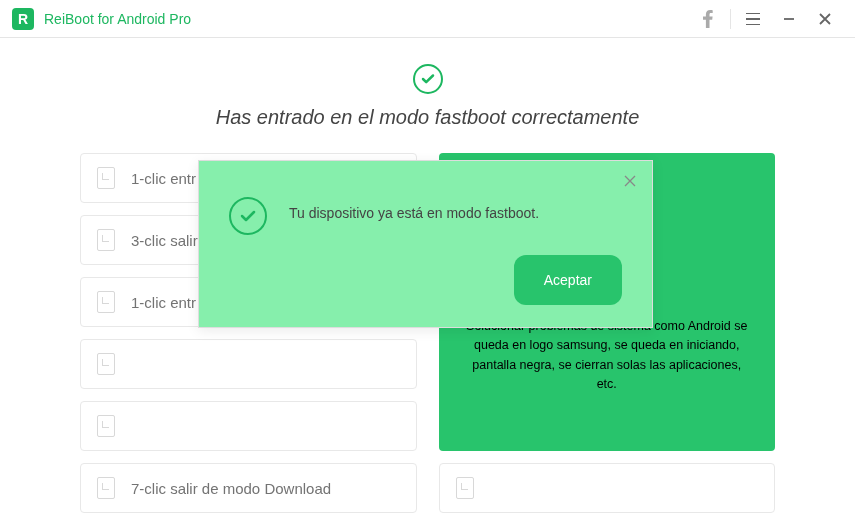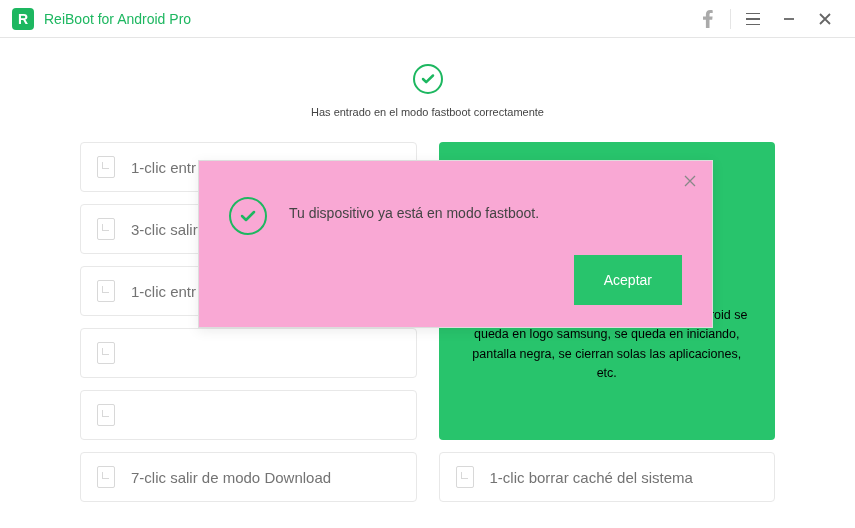--- a/index.html
+++ b/index.html
@@ -75,22 +75,23 @@
       display: inline-flex;
       width: 30px;
       height: 30px;
       border: 2px solid #1db760;
       border-radius: 50%;
       align-items: center;
       justify-content: center;
       margin-bottom: 12px;
     }
     .success-message {
-      font-size: 11px;
+      font-size: 20px;
       color: #444;
+      font-style: italic;
     }
     .options-grid {
       display: grid;
       grid-template-columns: 1fr 1fr;
       gap: 12px 22px;
     }
     .option-card {
       border: 1px solid #e8e8e8;
       border-radius: 4px;
       padding: 13px 16px;
@@ -151,22 +152,22 @@
       bottom: 0;
       display: flex;
       align-items: flex-start;
       justify-content: center;
       pointer-events: none;
     }
     .modal {
       position: absolute;
       top: 160px;
       left: 198px;
-      width: 515px;
-      background: #f9a8d4;
+      width: 455px;
+      background: #86efac;
       border: 1px solid #ddd;
       box-shadow: 0 3px 12px rgba(0,0,0,0.08);
       pointer-events: auto;
     }
     .modal-close {
       position: absolute;
       top: 10px;
       right: 12px;
       width: 20px;
       height: 20px;
@@ -205,21 +206,21 @@
     .modal-actions {
       text-align: right;
     }
     .accept-btn {
       background: #28c46c;
       color: #fff;
       border: none;
       padding: 17px 30px;
       font-size: 14px;
       cursor: pointer;
-      border-radius: 0;
+      border-radius: 12px;
     }
     svg.check {
       stroke: #1db760;
       fill: none;
       stroke-width: 2.5;
       stroke-linecap: round;
       stroke-linejoin: round;
     }
   </style>
 </head>
@@ -292,21 +293,20 @@
       <div class="option-icon"></div>
     </div>
 
     <div class="option-card">
       <div class="option-icon"></div>
       <span class="option-label">7-clic salir de modo Download</span>
     </div>
 
     <div class="option-card">
       <div class="option-icon"></div>
-      <span class="option-label">1-clic borrar caché del sistema</span>
     </div>
   </div>
 </div>
 
 <div class="modal-overlay">
   <div class="modal">
     <div class="modal-close">
       <svg width="12" height="12" viewBox="0 0 12 12">
           <path d="M1 1l10 10M11 1L1 11" stroke="#888" stroke-width="1.3"></path>
         </svg>

